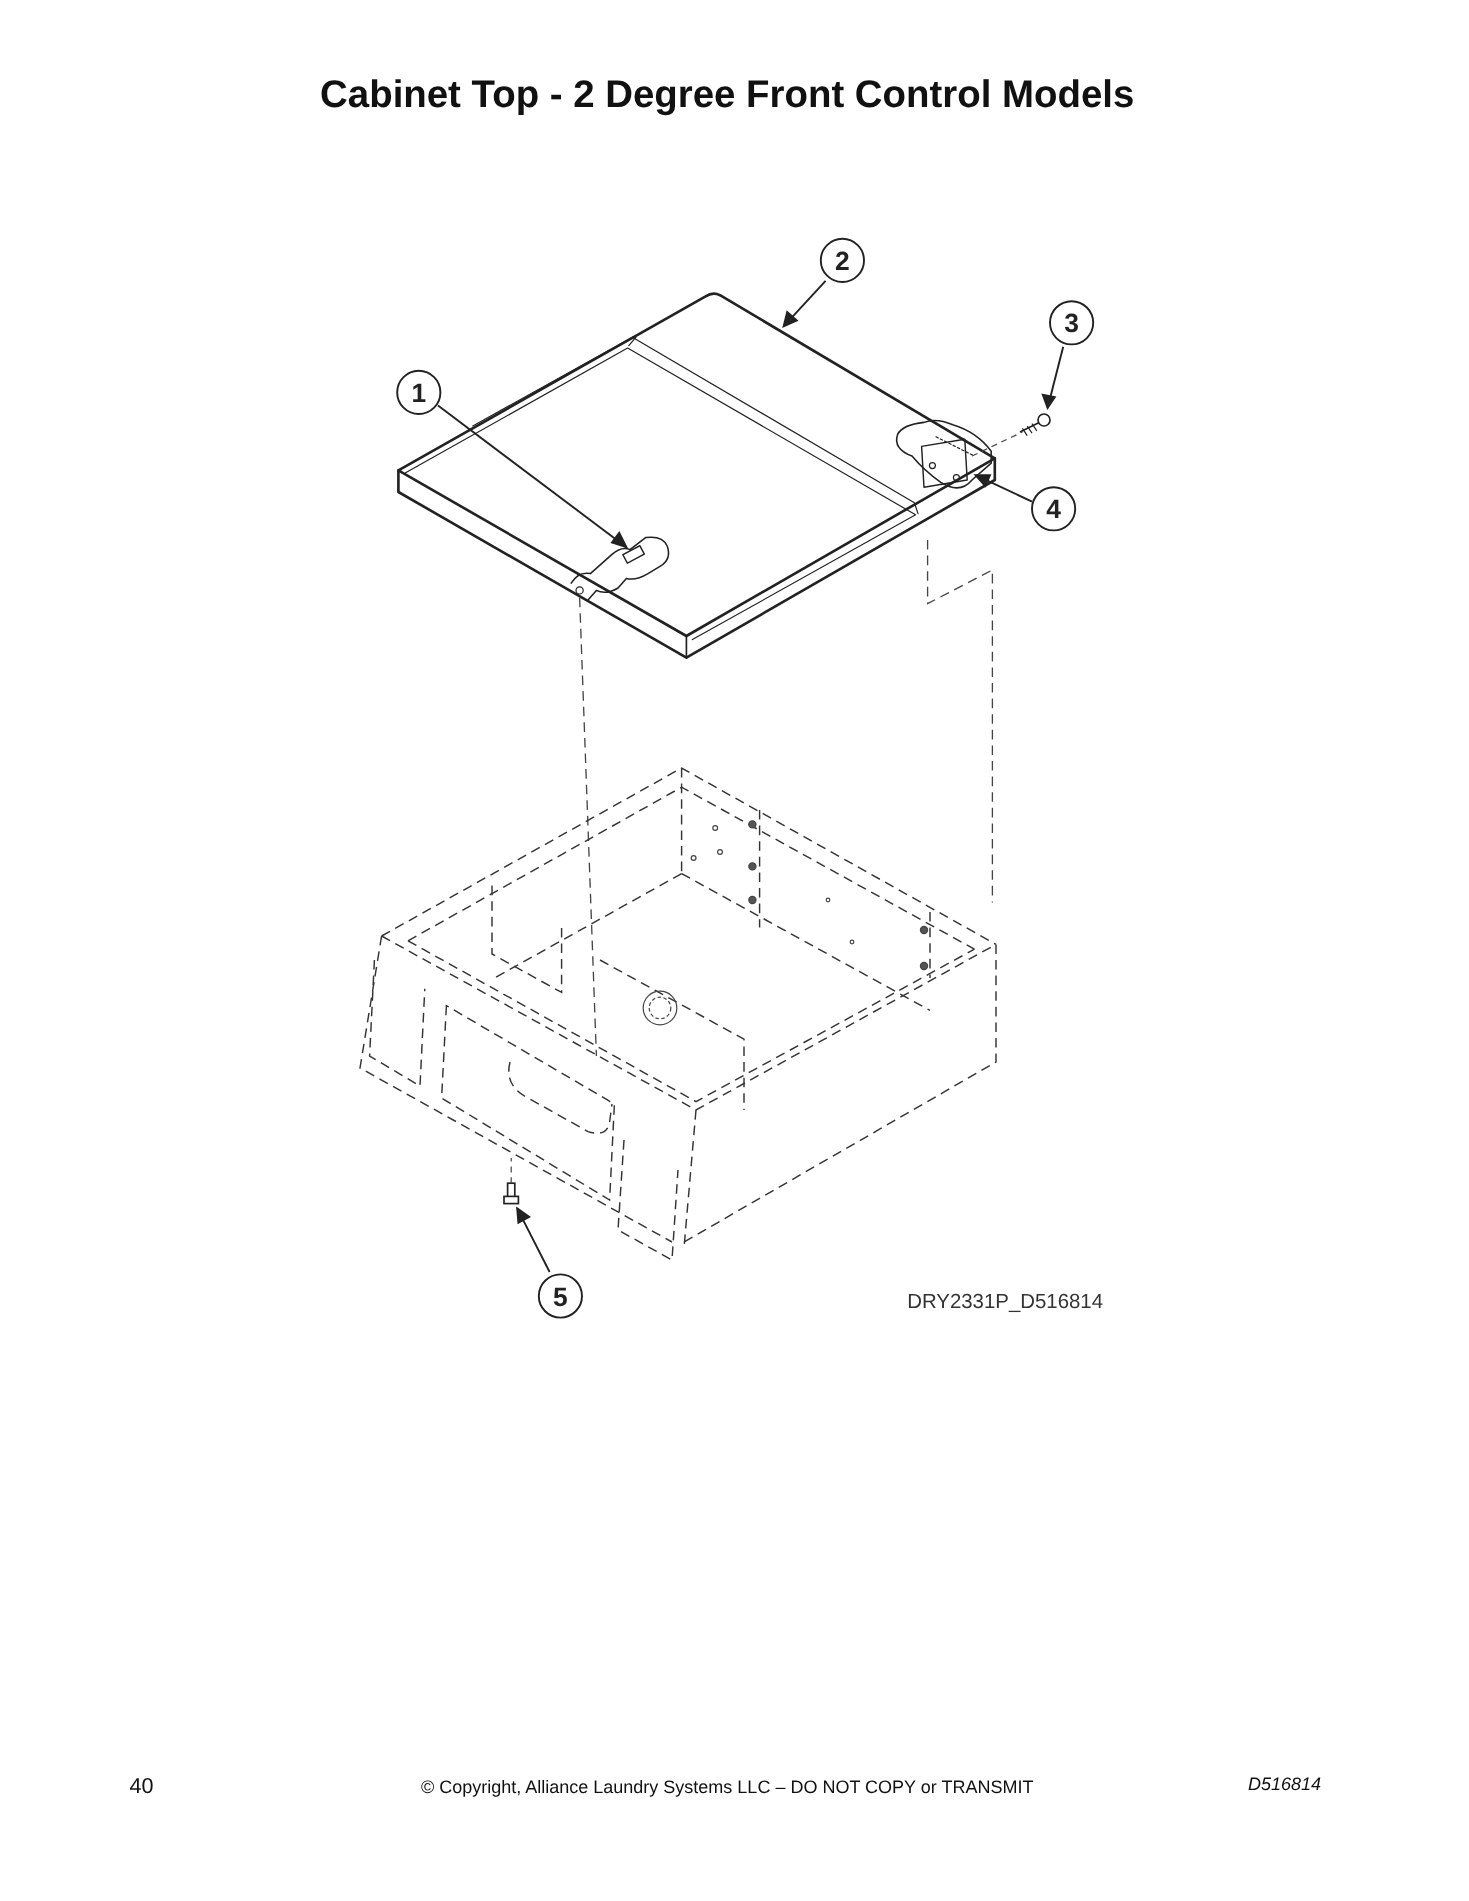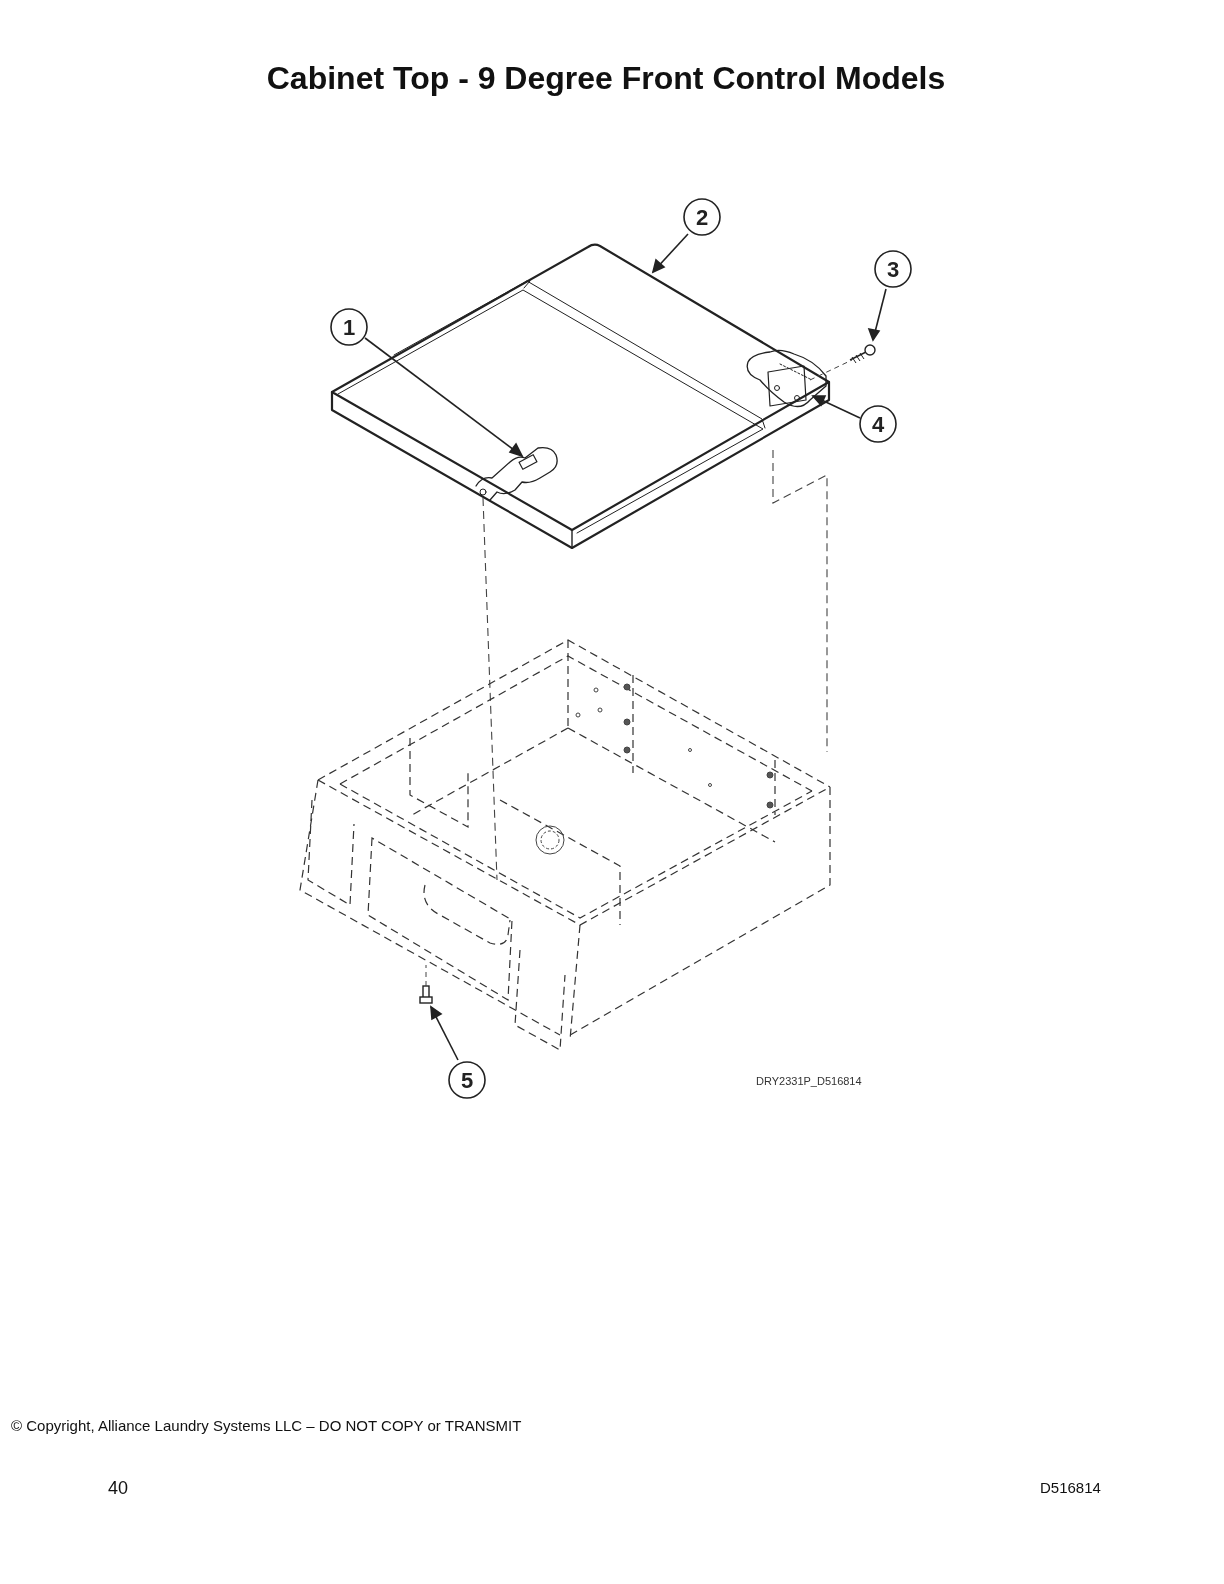--- a/index.html
+++ b/index.html
@@ -1,28 +1,28 @@
 <!DOCTYPE html>
 <html><head>
 <meta charset="utf-8">
 <style>
   html, body { margin: 0; padding: 0; background: #ffffff; }
   body { width: 1224px; height: 1584px; position: relative; font-family: "Liberation Sans", sans-serif; color: #111; overflow: hidden; }
   .title { position: absolute; left: 0; width: 1212px; top: 60px; text-align: center; font-size: 32px; font-weight: bold; letter-spacing: 0px; }
   .diagram { position: absolute; left: 0; top: 0; width: 1224px; height: 1120px; }
   .callout-label { font-family: "Liberation Sans", sans-serif; font-weight: bold; font-size: 22px; fill: #222; }
-  .fig-id { position: absolute; left: 756px; top: 1075px; font-size: 11px; color: #333; }
+  .fig-id { position: absolute; left: 756px; top: 1075px; font-size: 17px; color: #333; }
   .footer-page { position: absolute; left: 108px; top: 1478px; font-size: 18px; }
-  .footer-copy { position: absolute; left: 0; width: 1212px; top: 1417px; font-size: 15px; margin-left: 11px; }
-  .footer-doc { position: absolute; left: 1040px; top: 1479px; font-size: 15px; }
+  .footer-copy { position: absolute; left: 0; width: 1212px; text-align: center; top: 1481px; font-size: 15px; }
+  .footer-doc { position: absolute; left: 1040px; top: 1479px; font-size: 15px; font-style: italic; }
 </style>
 </head>
 <body>
 
-<div class="title">Cabinet Top - 9 Degree Front Control Models</div>
+<div class="title">Cabinet Top - 2 Degree Front Control Models</div>
 
 <svg class="diagram" viewBox="0 0 1224 1120" width="1224" height="1120" xmlns="http://www.w3.org/2000/svg">
 
   <g fill="none" stroke="#222" stroke-linecap="round" stroke-linejoin="round">
 
     <path d="M332 392 L588 247 Q594 243 600 246 L829 382 L572 530 L332 392 Z" fill="#fff" stroke-width="2.2"></path>
 
     <path d="M332 392 L332 410 L572 548 L829 400 L829 382" stroke-width="2.2"></path>
     <path d="M572 530 L572 548" stroke-width="1.4"></path>
 

